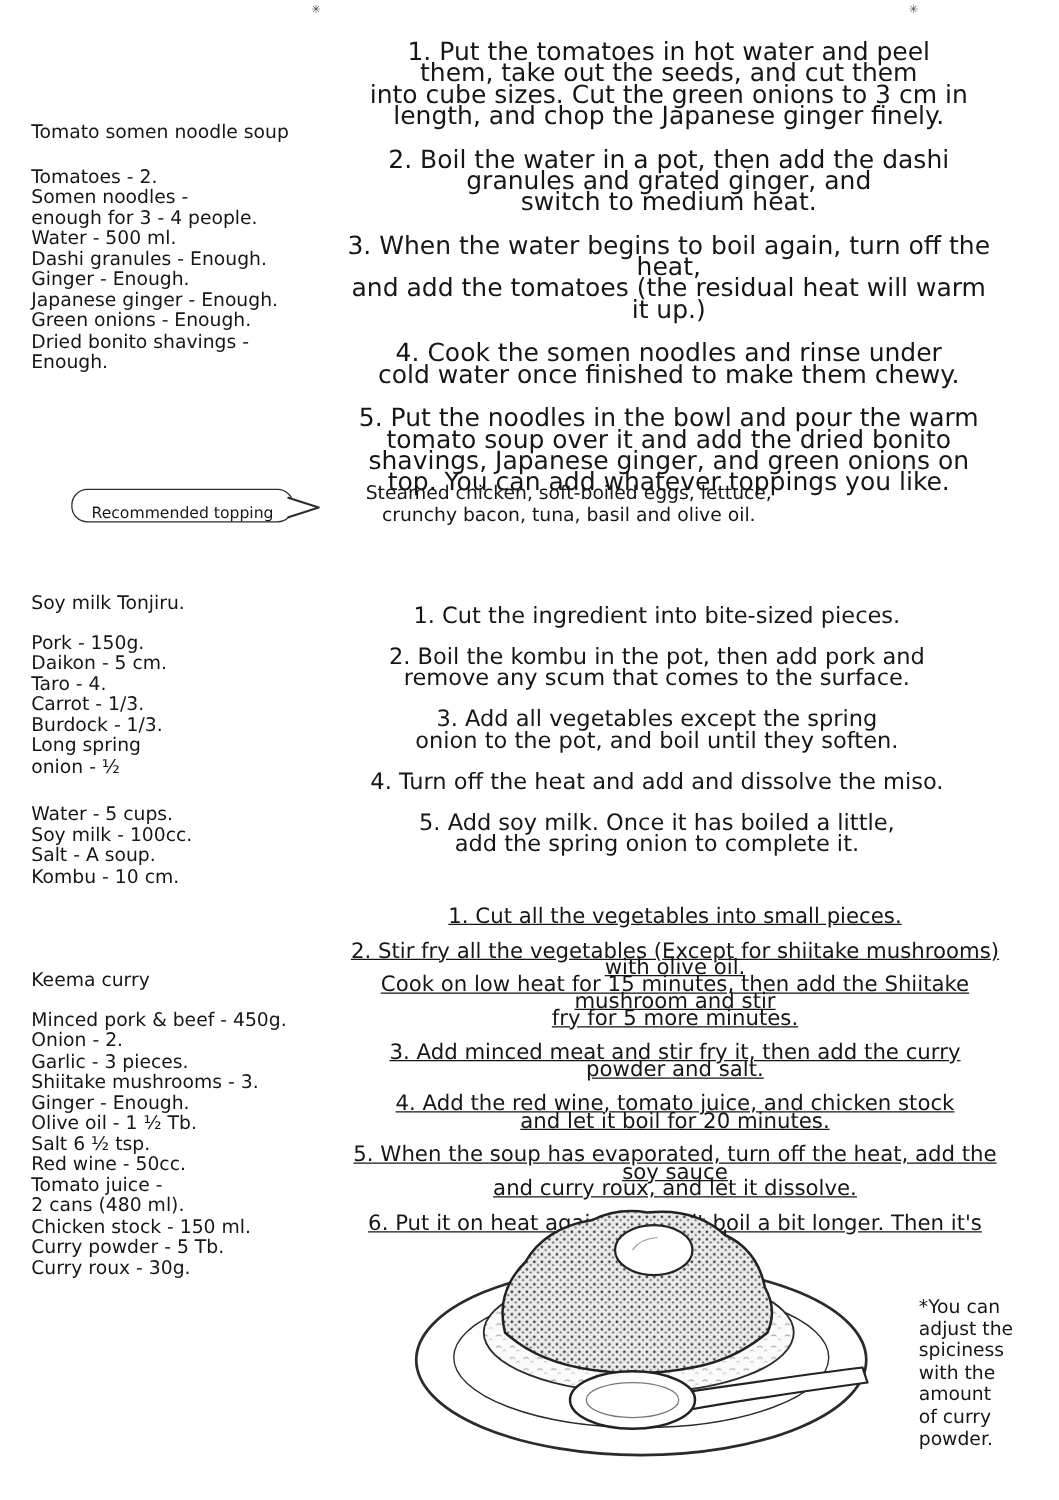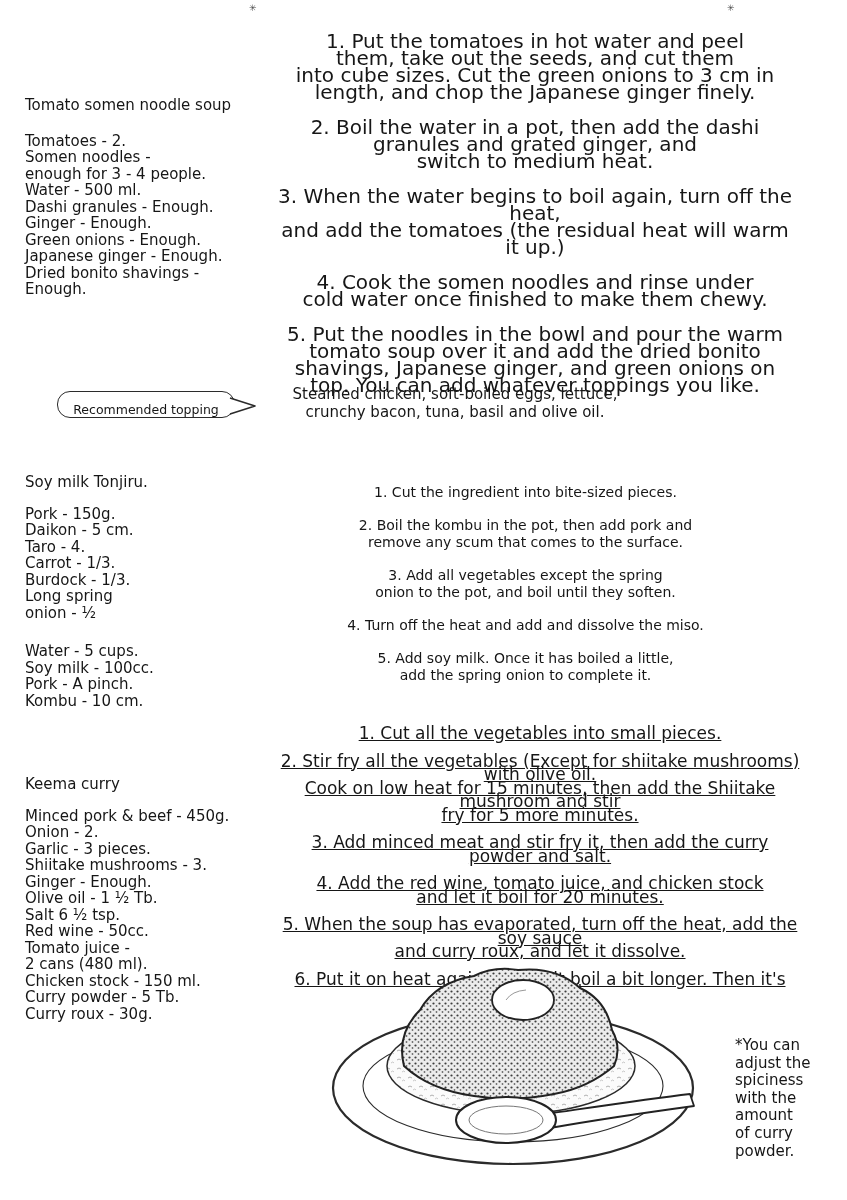--- a/index.html
+++ b/index.html
@@ -33,21 +33,21 @@
     font-weight: 400;
     margin: 0;
   }
   .ing-line { white-space: pre-line; }
   .ing-group-b { margin-top: 22px; }
 
   
   .steps { position: absolute; text-align: center; }
   .steps p { margin: 0 0 18px; white-space: pre-line; }
   .steps-1 { left: 275px; top: 33px;  width: 520px; font-size: 20px; line-height: 17px; }
-  .steps-2 { left: 268px; top: 484px; width: 515px; font-size: 14px; line-height: 17px; }
+  .steps-2 { left: 268px; top: 484px; width: 515px; font-size: 18px; line-height: 17px; }
   .steps-2 p { margin-bottom: 16px; }
   .steps-3 { left: 280px; top: 727px; width: 520px; font-size: 17px; line-height: 13.5px; text-decoration: underline; }
   .steps-3 p { margin-bottom: 14px; }
 
   
   .bubble {
     position: absolute;
     left: 57px; top: 391px;
     width: 178px; height: 27px;
     border: 1.5px solid #2b2b2b;
@@ -87,22 +87,22 @@
   <span class="corner-mark" style="left:727px;top:3px">✳</span>
 
   <section class="ing-col" style="top:97px">
     <h2 class="ing-title" style="margin-bottom:19px">Tomato somen noodle soup</h2>
     <div class="ing-line">Tomatoes - 2.</div>
     <div class="ing-line">Somen noodles -
 enough for 3 - 4 people.</div>
     <div class="ing-line">Water - 500 ml.</div>
     <div class="ing-line">Dashi granules - Enough.</div>
     <div class="ing-line">Ginger - Enough.</div>
+    <div class="ing-line">Japanese ginger - Enough.</div>
     <div class="ing-line">Green onions - Enough.</div>
-    <div class="ing-line">Japanese ginger - Enough.</div>
     <div class="ing-line">Dried bonito shavings -
 Enough.</div>
   </section>
 
   <section class="steps steps-1">
     <p>1. Put the tomatoes in hot water and peel
 them, take out the seeds, and cut them
 into cube sizes. Cut the green onions to 3 cm in
 length, and chop the Japanese ginger finely.</p>
     <p>2. Boil the water in a pot, then add the dashi
@@ -132,21 +132,21 @@
     <div class="ing-line">Pork - 150g.</div>
     <div class="ing-line">Daikon - 5 cm.</div>
     <div class="ing-line">Taro - 4.</div>
     <div class="ing-line">Carrot - 1/3.</div>
     <div class="ing-line">Burdock - 1/3.</div>
     <div class="ing-line">Long spring
 onion - ½</div>
     <div class="ing-group-b">
       <div class="ing-line">Water - 5 cups.</div>
       <div class="ing-line">Soy milk - 100cc.</div>
-      <div class="ing-line">Pork - A pinch.</div>
+      <div class="ing-line">Salt - A soup.</div>
       <div class="ing-line">Kombu - 10 cm.</div>
     </div>
   </section>
 
   <section class="steps steps-2">
     <p>1. Cut the ingredient into bite-sized pieces.</p>
     <p>2. Boil the kombu in the pot, then add pork and
 remove any scum that comes to the surface.</p>
     <p>3. Add all vegetables except the spring
 onion to the pot, and boil until they soften.</p>

